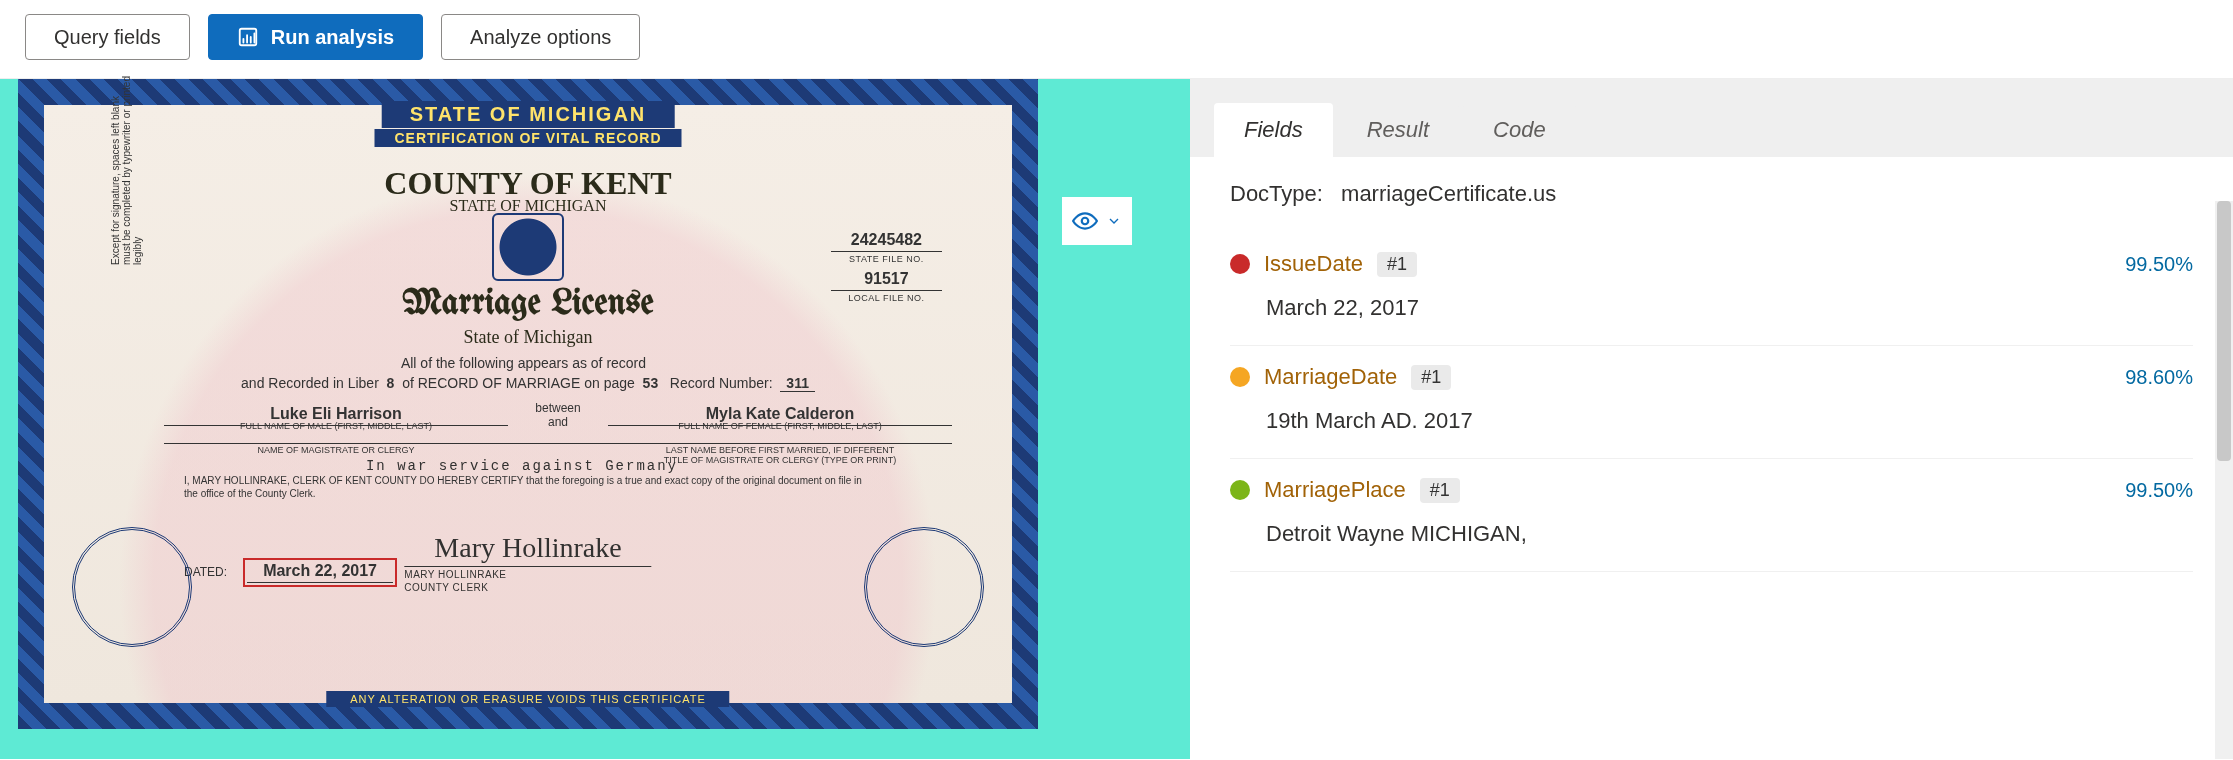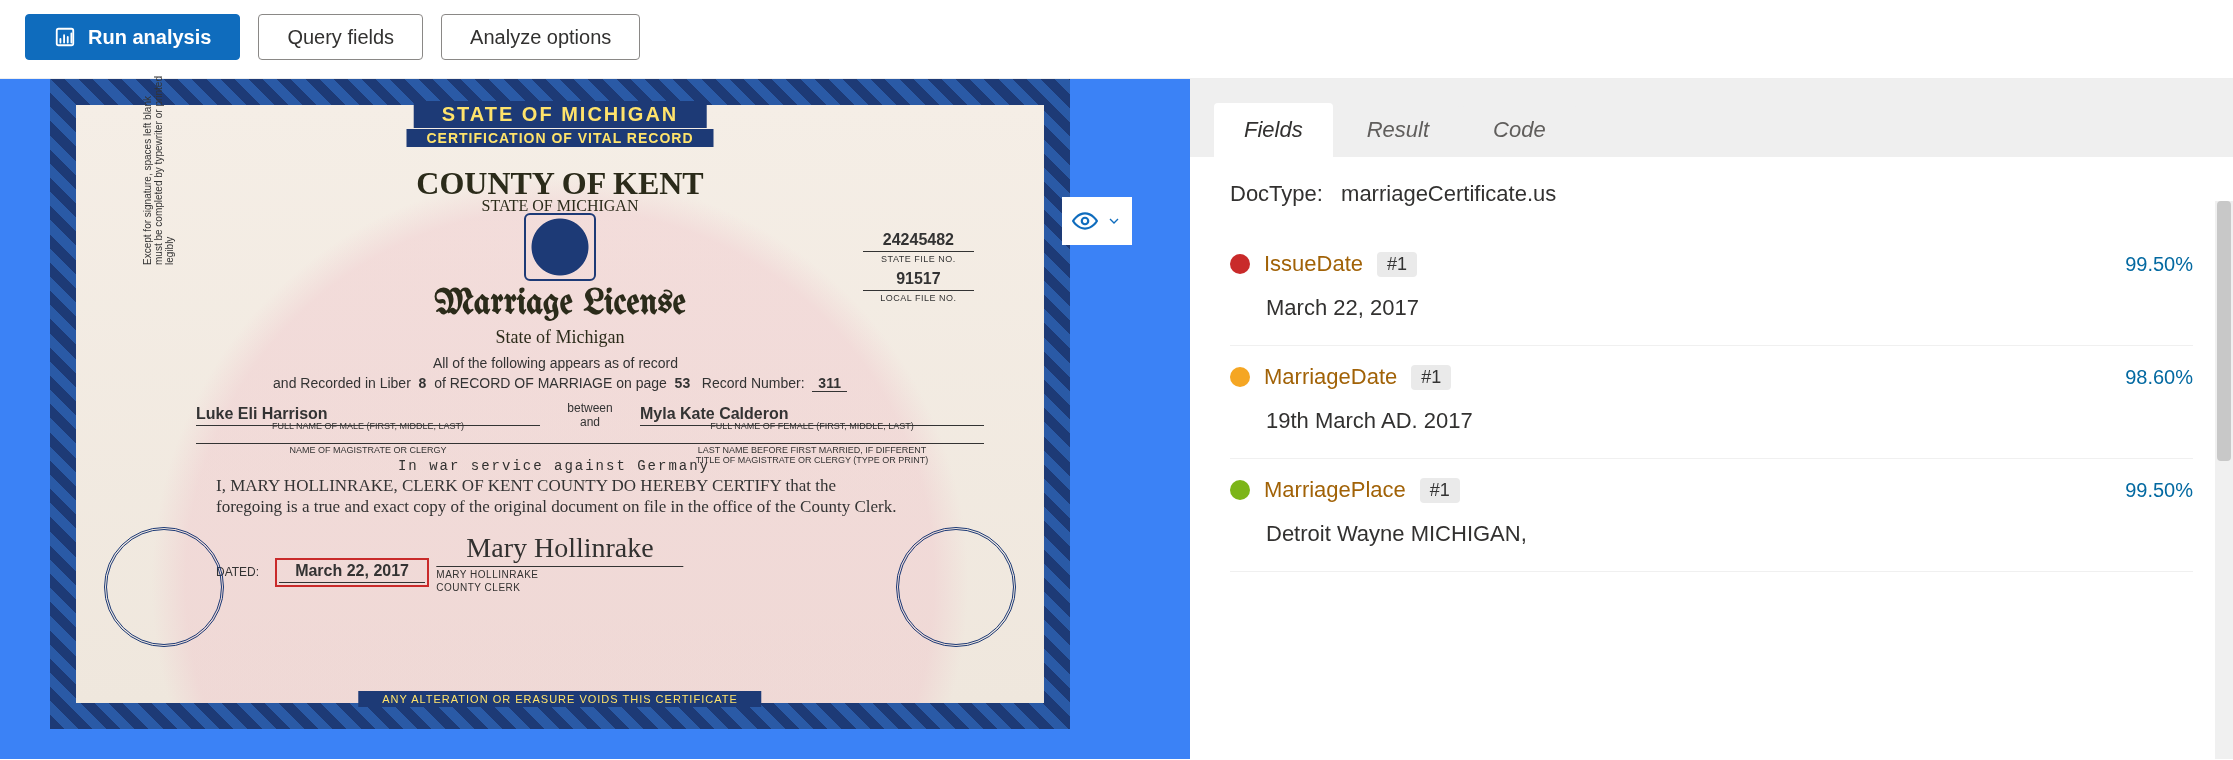--- a/index.html
+++ b/index.html
@@ -42,22 +42,21 @@
   .btn .icon { display: inline-flex; }
 
   
   .split {
     display: flex;
     height: 680px;
   }
   .doc-pane {
     position: relative;
     width: 1190px;
-    background: #3b82f6;
-    padding-left: 32px;
+    background: #5eead4;
   }
   .doc-img-wrap {
     position: relative;
     margin: 0 40px 0 18px;
     width: 1020px;
   }
 
   
   .cert {
     width: 1020px;
@@ -99,32 +98,32 @@
   }
   .cert .fileno .num { font-weight: 700; font-size: 16px; border-bottom: 1px solid #333; padding: 0 20px 2px; margin-bottom: 2px; }
   .cert .fileno .lbl { font-size: 9px; letter-spacing: .5px; }
   .cert .title { top: 180px; font-family: "Old English Text MT","UnifrakturMaguntia",serif; font-size: 36px; font-weight: 700; color: #2b2b1a; }
   .cert .state2 { top: 222px; font-family: Georgia, serif; font-size: 18px; color: #2b2b1a; }
   .cert .line { position: absolute; font-size: 14px; color: #333; }
   .cert .appear { top: 250px; left: 0; right: 9px; text-align: center; }
   .cert .liber { top: 270px; left: 0; right: 0; text-align: center; }
   .cert .liber b { font-weight: 700; }
   .cert .names { position: absolute; top: 296px; left: 120px; right: 60px; display: flex; align-items: center; color: #333; font-size: 16px; }
-  .cert .names .name { flex: 1; border-bottom: 1px solid #333; font-weight: 600; padding-bottom: 2px; }
+  .cert .names .name { flex: 1; text-align: center; border-bottom: 1px solid #333; font-weight: 600; padding-bottom: 2px; }
   .cert .names .mid { width: 100px; text-align: center; font-size: 12px; }
   .cert .fullname-lbl { position: absolute; top: 316px; left: 120px; right: 60px; display: flex; font-size: 9px; color: #333; }
   .cert .fullname-lbl span { flex: 1; text-align: center; }
   .cert .fullname-lbl .gap { width: 100px; flex: none; }
   .cert .blankrow { position: absolute; left: 120px; right: 60px; border-bottom: 1px solid #333; }
   .cert .blankrow.r1 { top: 338px; }
   .cert .blanklbl { position: absolute; left: 120px; right: 60px; top: 340px; display:flex; font-size:9px; color:#333;}
   .cert .blanklbl span{flex:1;text-align:center;}
   .cert .blanklbl .gap{width:100px;flex:none;}
   .cert .war { position: absolute; top: 353px; left: 0; right: 12px; text-align: center; font-family: "Courier New", monospace; letter-spacing: 2px; font-size: 14px; }
-  .cert .certify { position: absolute; top: 370px; left: 140px; right: 140px; font-size: 17px; color: #333; line-height: 1.25; font-family: Liberation Serif, serif; }
+  .cert .certify { position: absolute; top: 370px; left: 140px; right: 140px; font-size: 10px; color: #333; line-height: 1.25; }
   .cert .sigarea { position: absolute; bottom: 110px; left: 50%; transform: translateX(-50%); }
   .cert .sig { font-family: "Brush Script MT", cursive; font-size: 28px; border-bottom: 1px solid #333; padding: 0 30px 2px; display: inline-block; }
   .cert .siglbl { font-size: 10px; letter-spacing: .5px; margin-top: 2px; }
   .cert .dated-row { position: absolute; bottom: 120px; left: 140px; font-size: 12px; color: #333; display: flex; align-items: baseline; gap: 20px; }
   .cert .dated-val { border-bottom: 1px solid #333; padding: 0 16px 2px; font-size: 16px; font-weight: 600; }
   .cert .dated-box { outline: 2px solid #c92a2a; outline-offset: 2px; }
   .cert .round-seal {
     position: absolute; width: 120px; height: 120px; border: 3px double #1d3a76; border-radius: 50%;
   }
   .cert .round-seal.left { left: 28px; bottom: 56px; }
@@ -228,31 +227,31 @@
   }
   .vscroll .thumb {
     position: absolute; left: 2px; right: 2px; top: 0; height: 260px;
     background: #c8c8c8; border-radius: 4px;
   }
 </style>
 </head>
 <body>
 
 <div class="command-bar">
+  <button class="btn">
+    <span>Query fields</span>
+  </button>
   <button class="btn primary">
     <span class="icon">
       <svg width="22" height="22" viewBox="0 0 24 24" fill="none" stroke="#fff" stroke-width="2">
         <rect x="3" y="3" width="18" height="18" rx="2"></rect>
         <path d="M7 14v4M11 10v8M15 12v6M19 8v10" stroke-linecap="round"></path>
       </svg>
     </span>
     <span>Run analysis</span>
-  </button>
-  <button class="btn">
-    <span>Query fields</span>
   </button>
   <button class="btn">
     <span>Analyze options</span>
   </button>
 </div>
 
 <div class="split">
 
   <div class="doc-pane">
     <div class="doc-img-wrap">

